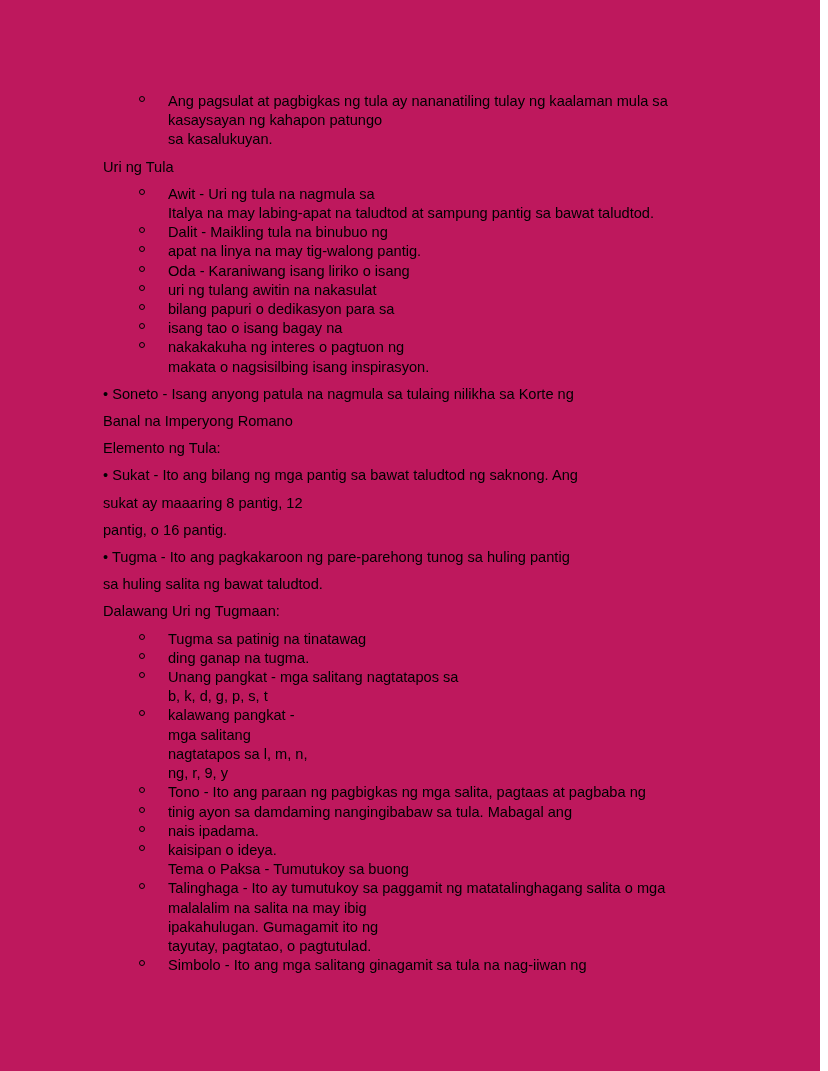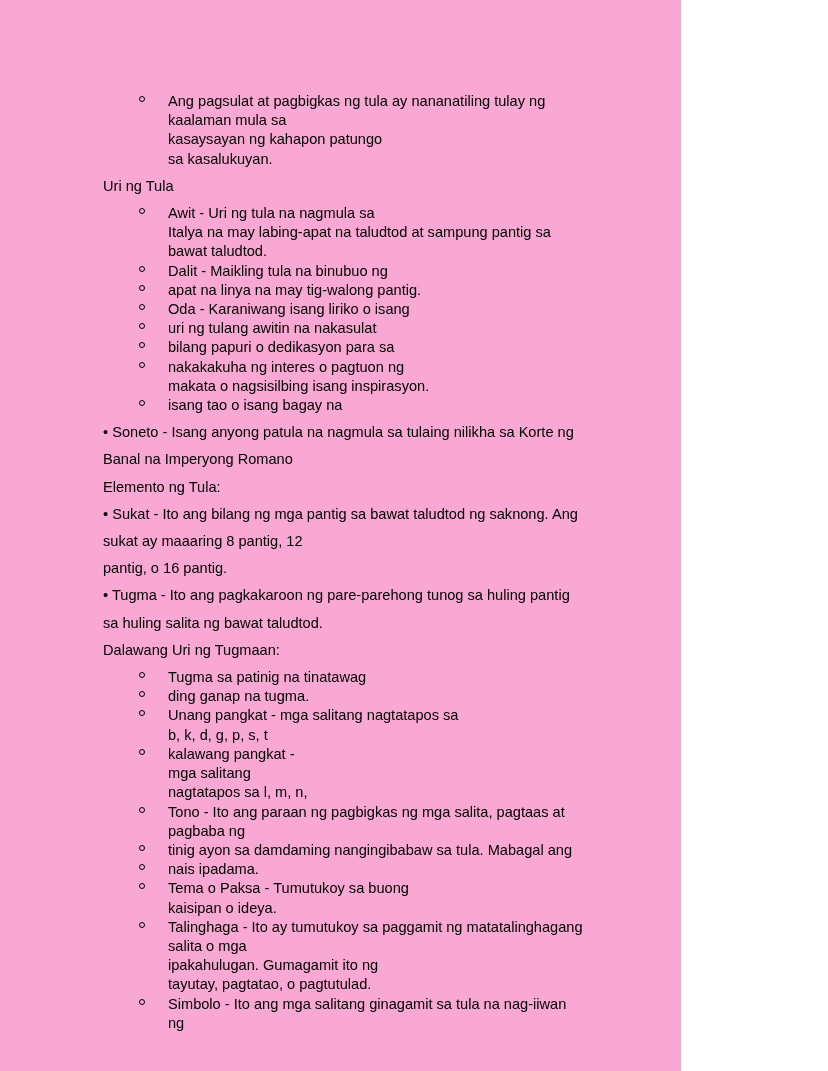--- a/index.html
+++ b/index.html
@@ -9,23 +9,23 @@
   }
   body {
     width: 828px;
     height: 1071px;
     font-family: "Liberation Sans", sans-serif;
     color: #000000;
     overflow: hidden;
   }
   .page {
     position: relative;
-    width: 681px;
+    width: 820px;
     height: 1071px;
-    background: #f9a8d4;
+    background: #be185d;
     box-sizing: border-box;
     padding: 92px 95px 8px 95px;
   }
   .doc-body {
     font-size: 14.6px;
     line-height: 19.2px;
   }
   
   .line {
     margin: 8px;
@@ -85,26 +85,26 @@
       <div class="bullet-item">
         <span class="marker"></span>
         <span class="sub">uri ng tulang awitin na nakasulat</span>
       </div>
       <div class="bullet-item">
         <span class="marker"></span>
         <span class="sub">bilang papuri o dedikasyon para sa</span>
       </div>
       <div class="bullet-item">
         <span class="marker"></span>
-        <span class="sub">nakakakuha ng interes o pagtuon ng</span>
-        <span class="sub">makata o nagsisilbing isang inspirasyon.</span>
+        <span class="sub">isang tao o isang bagay na</span>
       </div>
       <div class="bullet-item">
         <span class="marker"></span>
-        <span class="sub">isang tao o isang bagay na</span>
+        <span class="sub">nakakakuha ng interes o pagtuon ng</span>
+        <span class="sub">makata o nagsisilbing isang inspirasyon.</span>
       </div>
       <div class="line">• Soneto - Isang anyong patula na nagmula sa tulaing nilikha sa Korte ng</div>
       <div class="line">Banal na Imperyong Romano</div>
       <div class="line">Elemento ng Tula:</div>
       <div class="line">• Sukat - Ito ang bilang ng mga pantig sa bawat taludtod ng saknong. Ang</div>
       <div class="line">sukat ay maaaring 8 pantig, 12</div>
       <div class="line">pantig, o 16 pantig.</div>
       <div class="line">• Tugma - Ito ang pagkakaroon ng pare-parehong tunog sa huling pantig</div>
       <div class="line">sa huling salita ng bawat taludtod.</div>
       <div class="line">Dalawang Uri ng Tugmaan:</div>
@@ -119,41 +119,43 @@
       <div class="bullet-item">
         <span class="marker"></span>
         <span class="sub">Unang pangkat - mga salitang nagtatapos sa</span>
         <span class="sub">b, k, d, g, p, s, t</span>
       </div>
       <div class="bullet-item">
         <span class="marker"></span>
         <span class="sub">kalawang pangkat -</span>
         <span class="sub">mga salitang</span>
         <span class="sub">nagtatapos sa l, m, n,</span>
+        <span class="sub">ng, r, 9, y</span>
       </div>
       <div class="bullet-item">
         <span class="marker"></span>
         <span class="sub">Tono - Ito ang paraan ng pagbigkas ng mga salita, pagtaas at pagbaba ng</span>
       </div>
       <div class="bullet-item">
         <span class="marker"></span>
         <span class="sub">tinig ayon sa damdaming nangingibabaw sa tula. Mabagal ang</span>
       </div>
       <div class="bullet-item">
         <span class="marker"></span>
         <span class="sub">nais ipadama.</span>
       </div>
       <div class="bullet-item">
         <span class="marker"></span>
+        <span class="sub">kaisipan o ideya.</span>
         <span class="sub">Tema o Paksa - Tumutukoy sa buong</span>
-        <span class="sub">kaisipan o ideya.</span>
       </div>
       <div class="bullet-item">
         <span class="marker"></span>
         <span class="sub">Talinghaga - Ito ay tumutukoy sa paggamit ng matatalinghagang salita o mga</span>
+        <span class="sub">malalalim na salita na may ibig</span>
         <span class="sub">ipakahulugan. Gumagamit ito ng</span>
         <span class="sub">tayutay, pagtatao, o pagtutulad.</span>
       </div>
       <div class="bullet-item">
         <span class="marker"></span>
         <span class="sub">Simbolo - Ito ang mga salitang ginagamit sa tula na nag-iiwan ng</span>
       </div>
     </div>
 </div>
 

